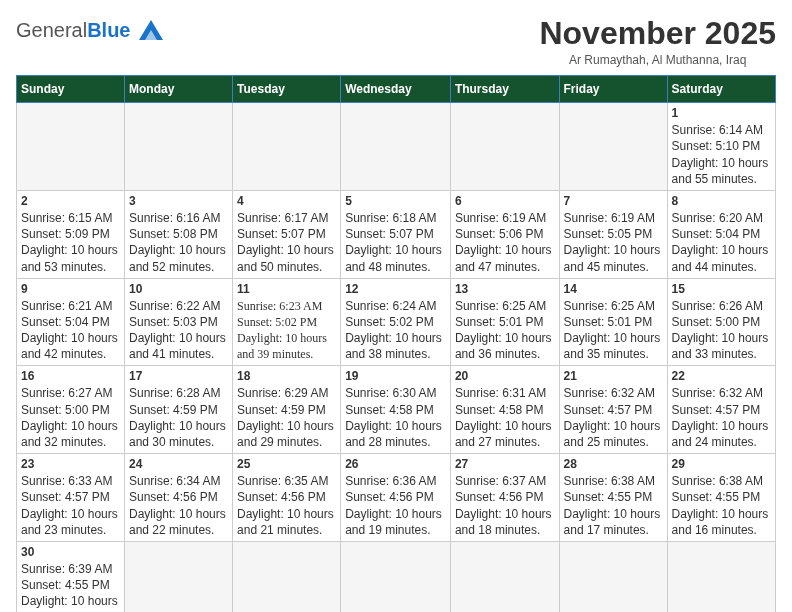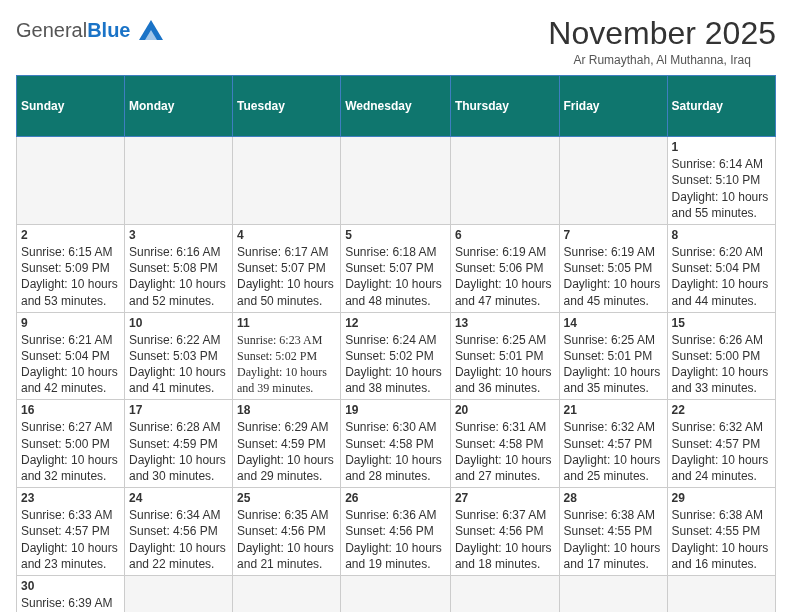--- a/index.html
+++ b/index.html
@@ -34,39 +34,39 @@
     .logo-icon {
       width: 32px;
       height: 28px;
       margin-left: 4px;
     }
     .title-area {
       text-align: right;
     }
     .month-title {
       font-size: 32px;
-      font-weight: normal;
+      font-weight: bold;
       color: #333;
       line-height: 1.1;
     }
     .location-subtitle {
       font-size: 12px;
       color: #555;
       margin-top: 2px;
       text-align: center;
     }
     .calendar {
       width: 100%;
       border-collapse: collapse;
       font-size: 10px;
     }
     .calendar th {
-      background: #0f766e;
+      background: #14532d;
       color: #fff;
-      padding: 23px 4px;
+      padding: 6px 4px;
       text-align: left;
       font-size: 12px;
       font-weight: bold;
       border: 1px solid #3e7ec0;
     }
     .calendar td {
       border: 1px solid #ccc;
       vertical-align: top;
       padding: 3px 4px;
       width: 113px;

